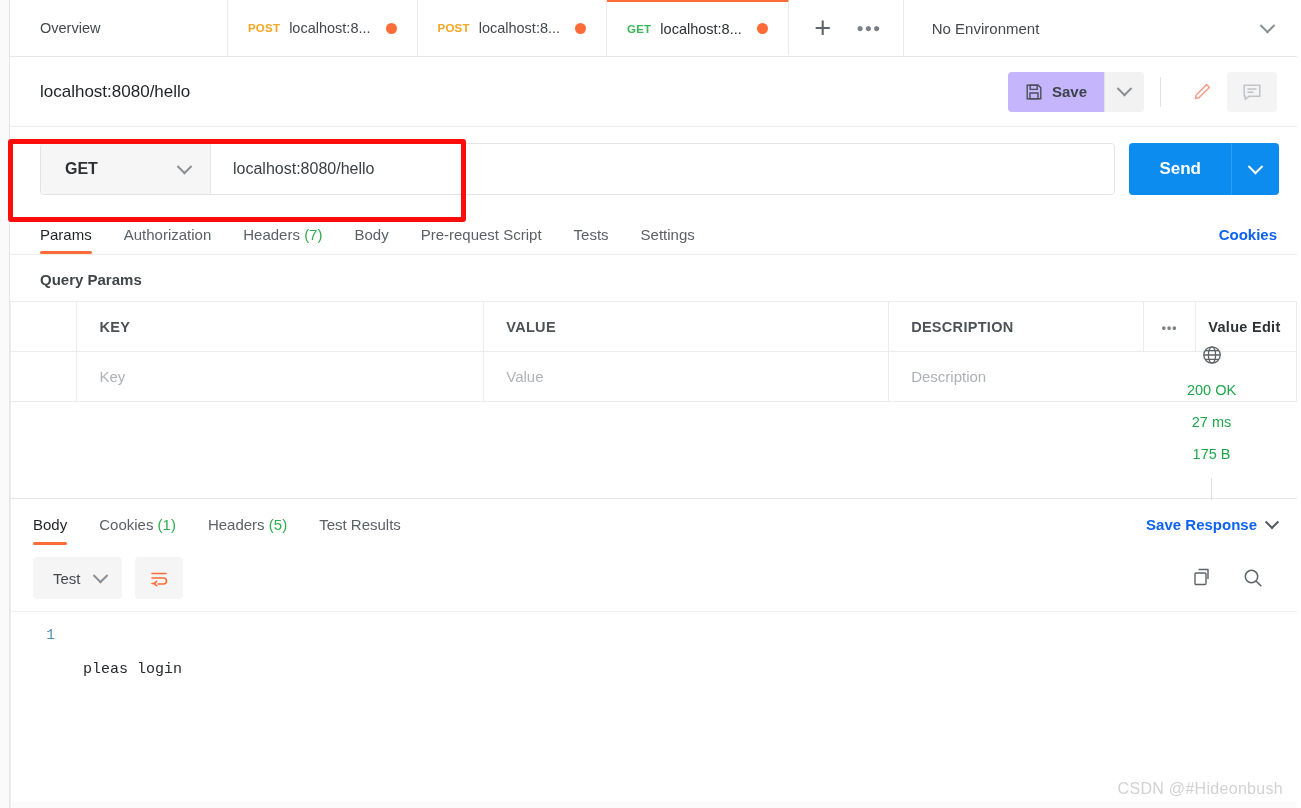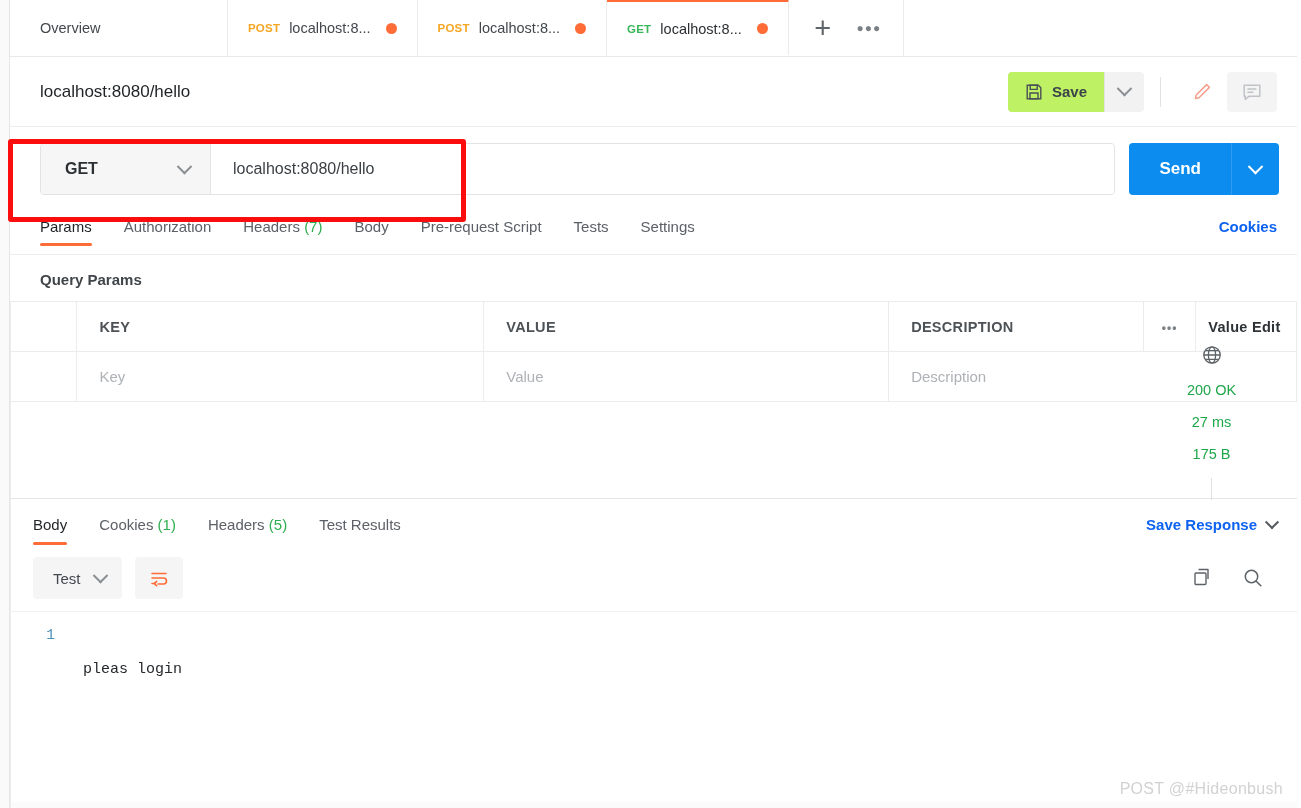--- a/index.html
+++ b/index.html
@@ -138,21 +138,21 @@
     font-size: 17px;
     color: #1f2326;
     font-weight: 400;
     flex: 1 1 auto;
   }
   .hdr-actions { display: flex; align-items: center; gap: 0; }
   .save-btn {
     display: flex; align-items: center; gap: 9px;
     height: 40px;
     padding: 0 17px;
-    background: #bef264;
+    background: #c4b5fd;
     border: none;
     border-radius: 4px 0 0 4px;
     font-size: 15px;
     color: #3d434a;
     font-weight: 600;
     cursor: pointer;
   }
   .save-caret {
     height: 40px; width: 40px;
     background: #f2f2f2;
@@ -258,21 +258,21 @@
     border-radius: 3px;
     pointer-events: none;
     z-index: 40;
   }
 
   
   .req-tabs {
     display: flex;
     align-items: flex-end;
     gap: 0;
-    padding: 0 20px 8px 30px;
+    padding: 0 20px 0 30px;
     height: 44px;
     flex: 0 0 44px;
     border-bottom: 1px solid #ededed;
   }
   .rtab {
     position: relative;
     padding: 0 16px 11px 16px;
     font-size: 15px;
     color: #5c6167;
     cursor: pointer;
@@ -507,20 +507,24 @@
 
       <div class="tab-actions">
         <button class="icon-btn">
           <span class="plus-glyph">+</span>
         </button>
         <button class="icon-btn">
           <span class="dots-glyph">●●●</span>
         </button>
       </div>
 
+      <div class="env-select">
+        <span>No Environment</span>
+        <span class="chev"></span>
+      </div>
     </div>
 
     <div class="req-header">
       <div class="req-title">localhost:8080/hello</div>
 
       <div class="hdr-actions">
         <button class="save-btn">
           <span>
             <svg width="18" height="18" viewBox="0 0 18 18" fill="none" stroke="#4a5056" stroke-width="1.4">
               <path d="M2.2 2.2h11.1l2.5 2.5v11.1H2.2z"></path>
@@ -701,20 +705,20 @@
       </div>
     </div>
 
     <div class="resp-body">
       <div class="gutter">
         <div>1</div>
       </div>
       <div class="code-area">
         <div>pleas login</div>
       </div>
-      <div class="watermark">POST @#Hideonbush</div>
+      <div class="watermark">CSDN @#Hideonbush</div>
       <div class="scroll-bottom"></div>
     </div>
 
   </div>
 
   <div class="annot-box"></div>
 </div>
 
 </body></html>

